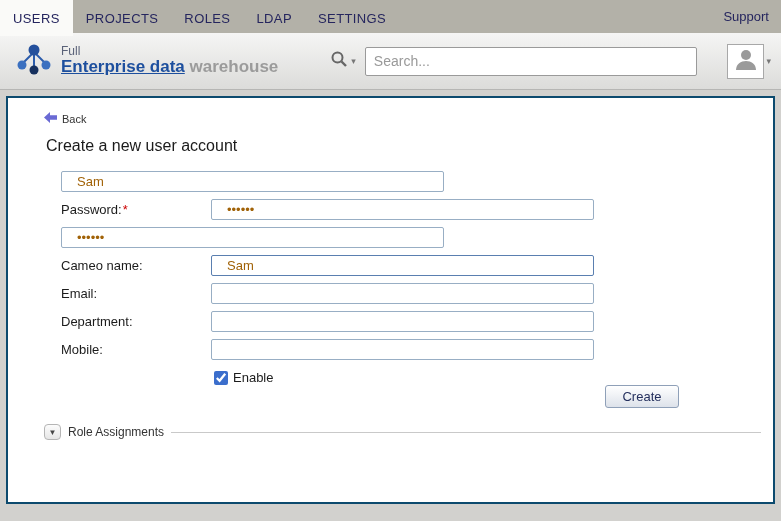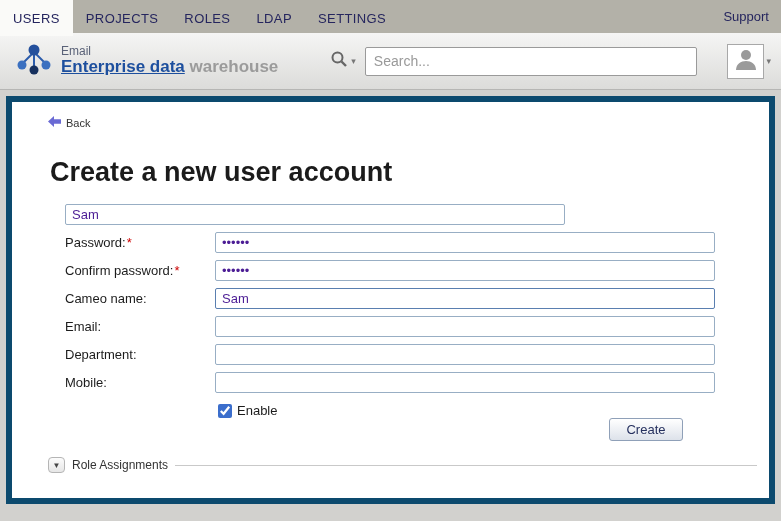--- a/index.html
+++ b/index.html
@@ -58,42 +58,42 @@
   .avatar-btn {
     width:37px; height:35px; background:#fff;
     border:1px solid #a8a8a8;
     display:flex; align-items:center; justify-content:center;
     cursor:pointer;
   }
 
   
   .content {
     margin:6px; height:408px;
-    background:#fff; border:6px solid #0c4a6e;
+    background:#fff; border:2px solid #0c4a6e;
     padding-top:10px; position:relative;
   }
 
   .back-link {
     display:inline-flex; align-items:center; gap:5px;
     margin:4px 0 0 36px; font-size:11px; color:#333; cursor:pointer;
   }
 
   .page-title {
-    margin:26px 0 0 38px;
-    font-size:27px; font-weight:700; color:#1b1b1b;
+    margin:10px 0 0 38px;
+    font-size:16px; font-weight:400; color:#1b1b1b;
   }
 
   .form { margin:16px 0 0 53px; }
   .form-row { display:flex; align-items:center; margin-bottom:7px; }
   .form-label { width:150px; font-size:13px; color:#1c1c1c; }
   .req { color:#cc0000; margin-left:1px; }
   .form-input {
-    width:500px; height:21px;
+    width:383px; height:21px;
     border:1px solid #98aec4; border-radius:2px;
-    padding:0 6px; font-size:13px; color:#4c1d95;
+    padding:0 15px; font-size:13px; color:#a16207;
     font-family:"Liberation Sans", sans-serif;
   }
   .form-input.focused { border:1px solid #5a7fb0; }
 
   .checkbox-row {
     display:flex; align-items:center; gap:5px;
     margin:10px 0 0 153px; font-size:13px; color:#1c1c1c;
   }
   .checkbox-row input { accent-color:#3b6ecc; width:14px; height:14px; margin:0; }
 
@@ -150,21 +150,21 @@
         <line x1="20" y1="13" x2="9" y2="24" stroke="#2b5cab" stroke-width="2"></line>
         <line x1="20" y1="13" x2="31" y2="24" stroke="#2b5cab" stroke-width="2"></line>
         <line x1="20" y1="13" x2="20" y2="29" stroke="#2b5cab" stroke-width="2"></line>
         <circle cx="20" cy="11" r="5.5" fill="#24509c"></circle>
         <circle cx="8" cy="26" r="4.5" fill="#3b70c0"></circle>
         <circle cx="32" cy="26" r="4.5" fill="#3b70c0"></circle>
         <circle cx="20" cy="31" r="4.5" fill="#16305e"></circle>
       </svg>
     </span>
     <div class="logo-text">
-      <div class="brand">Email</div>
+      <div class="brand">Full</div>
       <div class="product">
         <span class="product-bold">Enterprise data</span>
         <span class="product-light">warehouse</span>
       </div>
     </div>
   </div>
 
   <div class="search-group">
     <span>
       <svg width="18" height="18" viewBox="0 0 18 18">
@@ -207,21 +207,20 @@
     <div class="form-row">
       <input class="form-input" type="text" value="Sam" style="">
     </div>
 
     <div class="form-row">
       <label class="form-label"><span>Password:</span><span class="req">*</span></label>
       <input class="form-input" type="text" value="••••••" style="">
     </div>
 
     <div class="form-row">
-      <label class="form-label"><span>Confirm password:</span><span class="req">*</span></label>
       <input class="form-input" type="text" value="••••••" style="">
     </div>
 
     <div class="form-row">
       <label class="form-label"><span>Cameo name:</span><span class="req"></span></label>
       <input class="form-input focused" type="text" value="Sam" style="">
     </div>
 
     <div class="form-row">
       <label class="form-label"><span>Email:</span><span class="req"></span></label>

